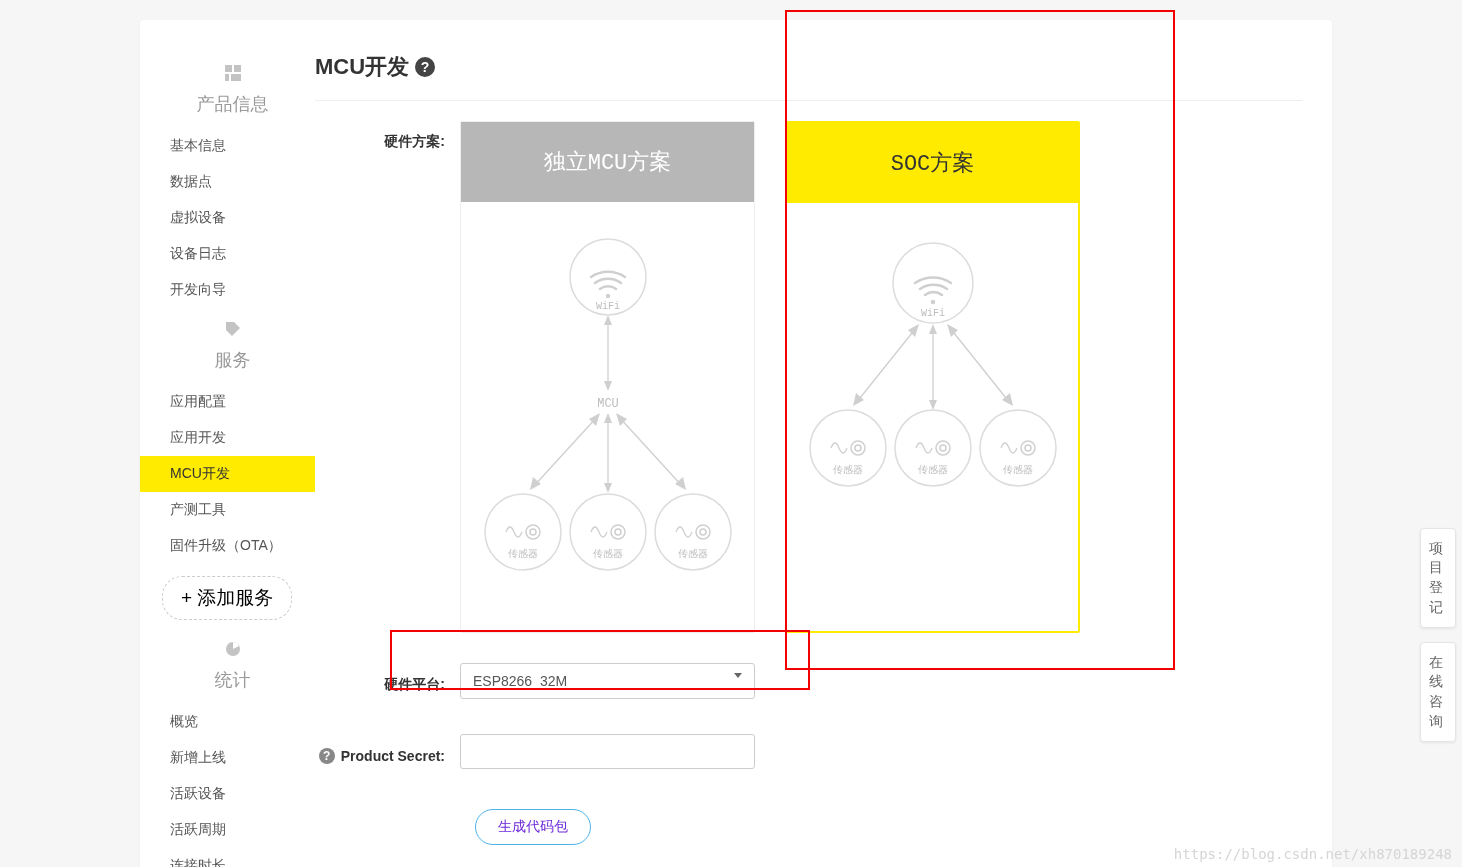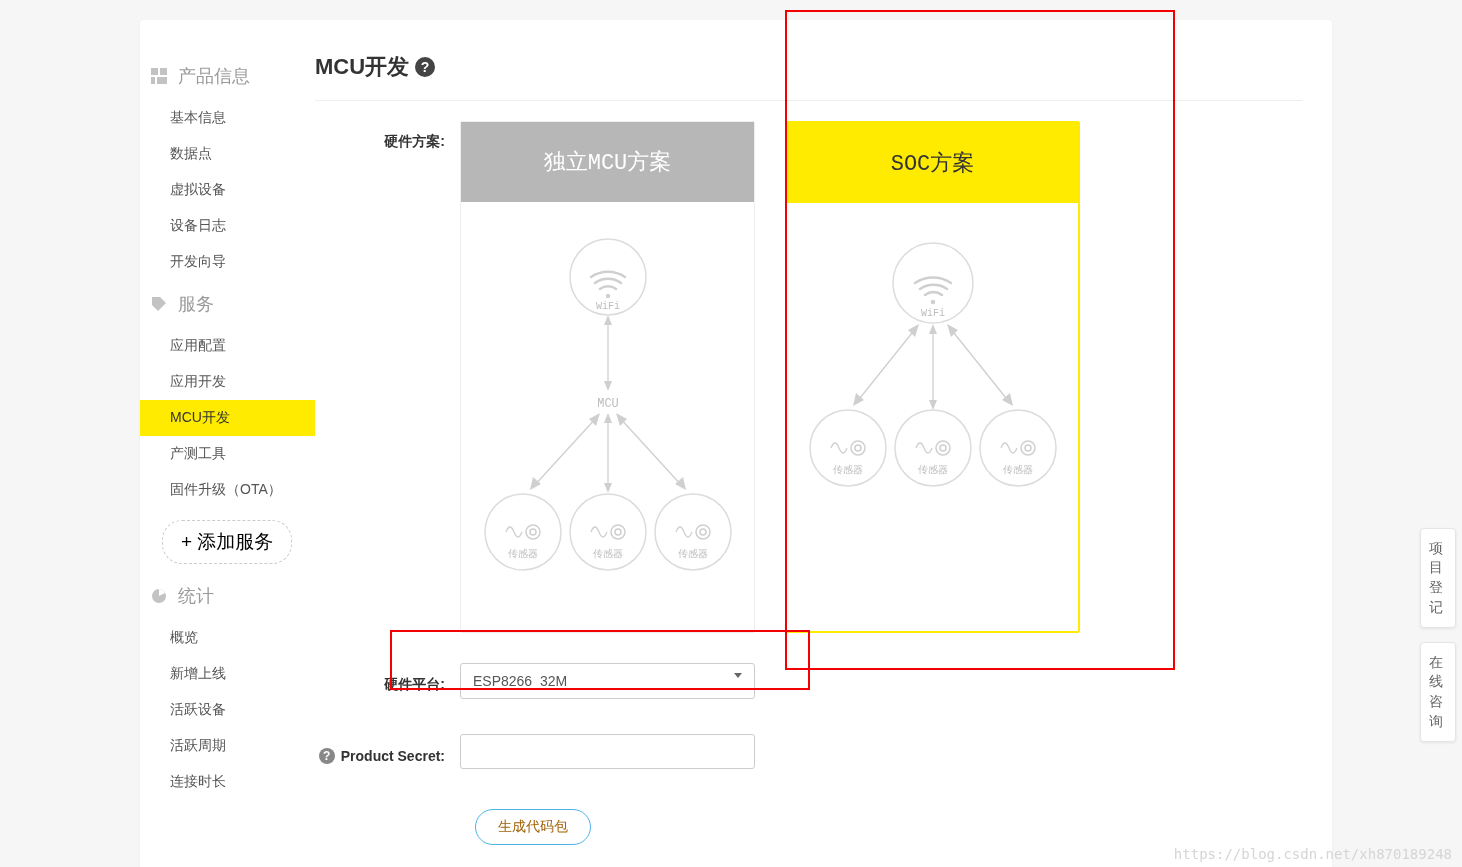--- a/index.html
+++ b/index.html
@@ -2,21 +2,21 @@
 <html><head>
 <meta charset="utf-8">
 <style>
 * { box-sizing: border-box; margin: 0; padding: 0; }
 body { font-family: "Microsoft YaHei", -apple-system, sans-serif; background: #f6f6f6; color: #333; font-size: 14px; }
 .page { min-height: 867px; padding: 20px 130px 20px 140px; position: relative; }
 .panel { background: #fff; border-radius: 4px; box-shadow: 0 1px 3px rgba(0,0,0,0.05); display: flex; min-height: 820px; }
 
 
 .sidebar { width: 175px; padding-top: 32px; flex-shrink: 0; }
-.side-section-header { display: flex; align-items: center; gap: 10px; padding: 12px 0 12px 10px; color: #9a9a9a; font-size: 18px; }
+.side-section-header { display: flex; align-items: center; gap: 10px; padding: 12px 0 12px 10px; color: #9a9a9a; font-size: 18px; flex-direction: column; }
 .side-icon { width: 18px; height: 18px; display: inline-flex; align-items: center; justify-content: center; }
 .side-item { display: block; padding: 9px 0 9px 30px; color: #555; font-size: 14px; cursor: pointer; }
 .side-item.active { background: #ffeb00; color: #333; }
 .add-service-btn { border: 1px dashed #ccc; border-radius: 20px; padding: 8px 18px; color: #000000; background: #fff; margin: 12px 0 8px 22px; cursor: pointer; font-size: 19px; }
 
 
 .content { flex: 1; padding: 32px 0 40px 0; position: relative; }
 .page-title { font-size: 22px; font-weight: 700; display: flex; align-items: center; gap: 6px; margin-bottom: 18px; }
 .help-badge { display: inline-flex; align-items: center; justify-content: center; width: 20px; height: 20px; border-radius: 50%; background: #444; color: #fff; font-size: 14px; font-weight: 700; }
 .divider { height: 1px; background: #eee; margin-right: 30px; margin-bottom: 20px; }
@@ -38,21 +38,21 @@
 .circle-node { fill: #fff; stroke: #dcdcdc; stroke-width: 1.5; }
 .node-text { fill: #bcbcbc; font-size: 10px; text-anchor: middle; }
 .mcu-text { fill: #bcbcbc; font-size: 12px; text-anchor: middle; }
 .conn-line { stroke: #cfcfcf; stroke-width: 1.3; fill: none; }
 .arrow { fill: #cfcfcf; }
 
 .select-field { border: 1px solid #ccc; border-radius: 3px; padding: 9px 12px; width: 295px; display: flex; justify-content: space-between; align-items: flex-start; background: #fff; cursor: pointer; color: #555; }
 .caret { border-top: 5px solid #666; border-left: 4px solid transparent; border-right: 4px solid transparent; height: 0; width: 0; }
 .text-input { border: 1px solid #ccc; border-radius: 3px; padding: 9px 12px; width: 295px; background: #fff; }
 
-.gen-btn { border: 1px solid #4db3ea; color: #a16207; background: #fff; border-radius: 20px; padding: 8px 22px; cursor: pointer; font-size: 14px; margin-left: 160px; }
+.gen-btn { border: 1px solid #4db3ea; color: #6d28d9; background: #fff; border-radius: 20px; padding: 8px 22px; cursor: pointer; font-size: 14px; margin-left: 160px; }
 
 
 .red-frame { position: absolute; border: 2px solid #f30000; pointer-events: none; z-index: 5; }
 
 
 .float-tab { position: fixed; right: 6px; width: 36px; background: #fff; border: 1px solid #e5e5e5; border-radius: 4px; padding: 10px 0; text-align: center; color: #666; font-size: 14px; writing-mode: vertical-rl; letter-spacing: 4px; cursor: pointer; box-shadow: 0 1px 3px rgba(0,0,0,0.08);}
 .float-tab.t1 { top: 528px; height: 100px; writing-mode: horizontal-tb; display:flex; flex-direction:column; align-items:center; justify-content:center; line-height:1.4; }
 .float-tab.t2 { top: 642px; height: 100px; writing-mode: horizontal-tb; display:flex; flex-direction:column; align-items:center; justify-content:center; line-height:1.4; }
 
 .watermark { position: fixed; right: 10px; bottom: 5px; color: #d5d5d5; font-family: monospace; font-size: 14px; pointer-events:none; }

